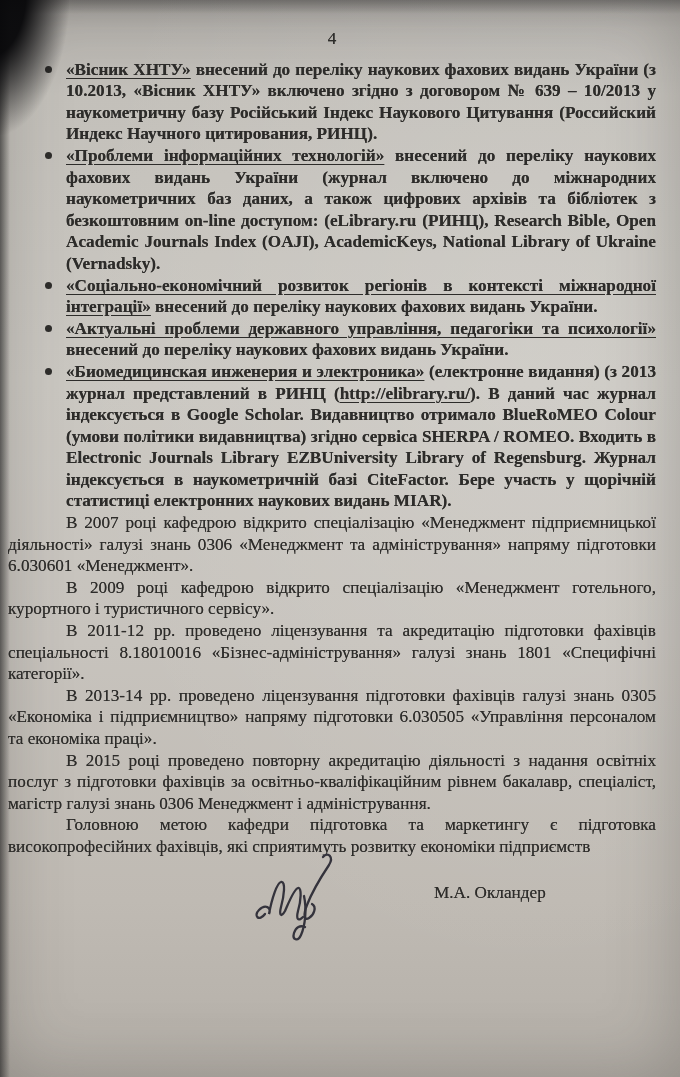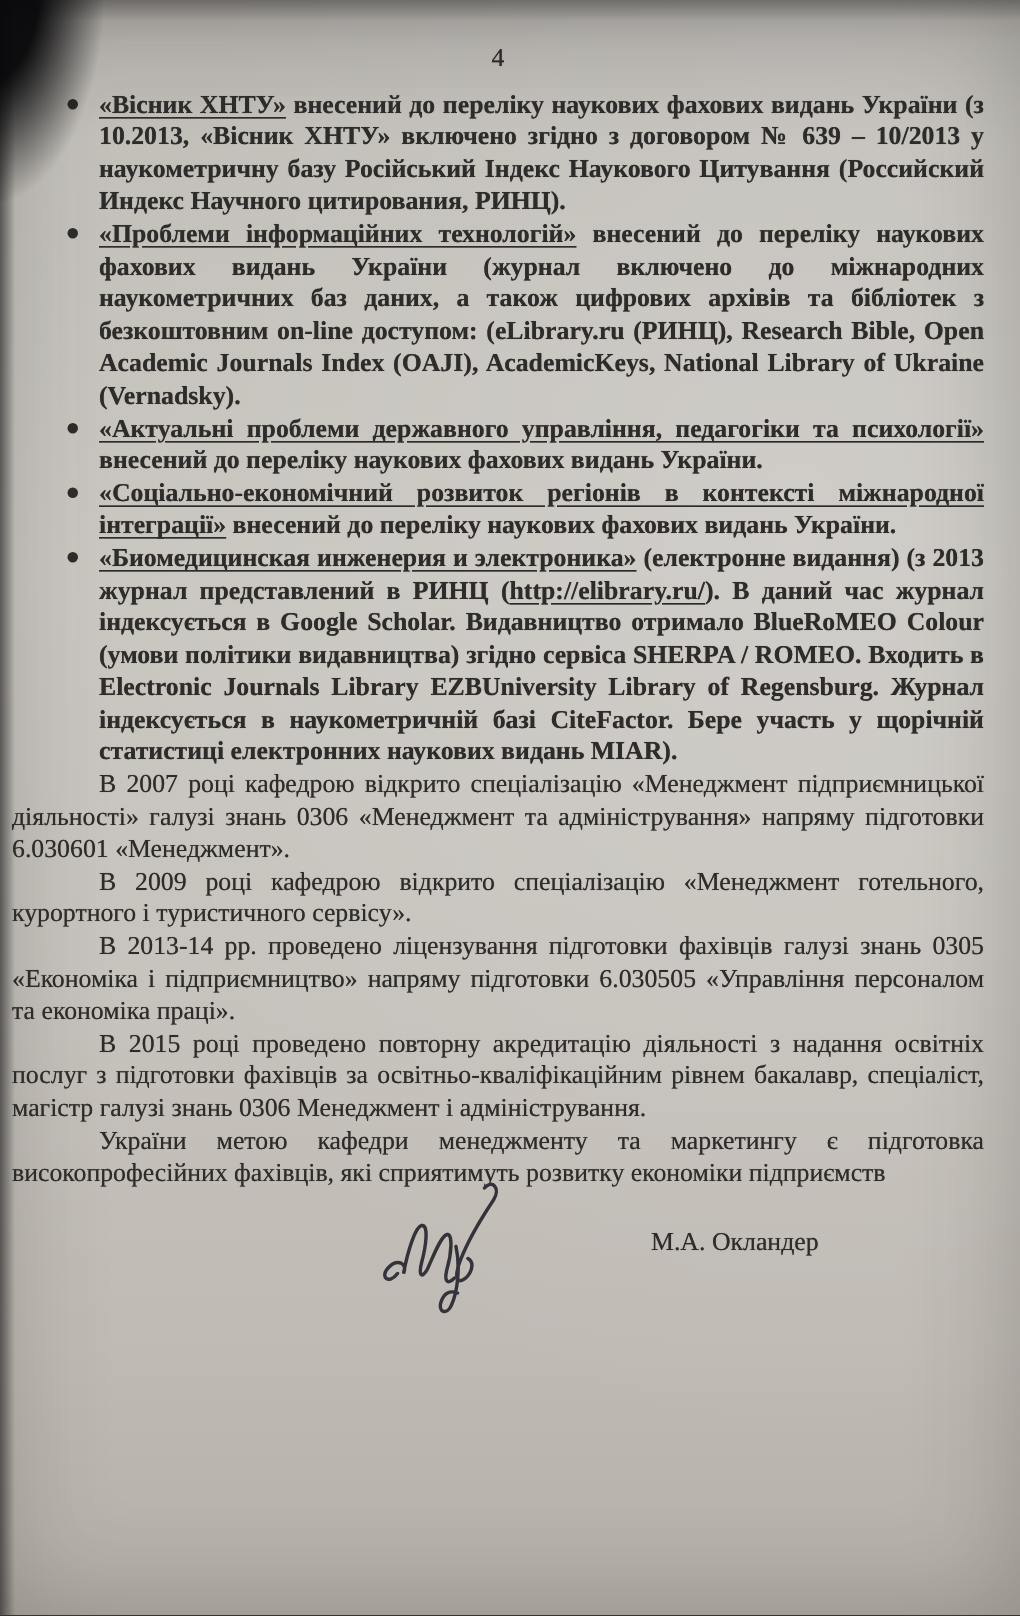--- a/index.html
+++ b/index.html
@@ -65,37 +65,38 @@
       <li>
         <span class="dot"></span>
         <span><span class="u">«Вісник ХНТУ»</span><span> внесений до переліку наукових фахових видань України (з 10.2013, «Вісник ХНТУ» включено згідно з договором № 639 – 10/2013 у наукометричну базу Російський Індекс Наукового Цитування (Российский Индекс Научного цитирования, РИНЦ).</span></span>
       </li>
       <li>
         <span class="dot"></span>
         <span><span class="u">«Проблеми інформаційних технологій»</span><span> внесений до переліку наукових фахових видань України (журнал включено до міжнародних наукометричних баз даних, а також цифрових архівів та бібліотек з безкоштовним on-line доступом: (eLibrary.ru (РИНЦ), Research Bible, Open Academic Journals Index (OAJI), AcademicKeys, National Library of Ukraine (Vernadsky).</span></span>
       </li>
       <li>
         <span class="dot"></span>
-        <span><span class="u">«Актуальні проблеми державного управління, педагогіки та психології»</span><span> внесений до переліку наукових фахових видань України.</span></span>
+        <span><span class="u">«Соціально-економічний розвиток регіонів в контексті міжнародної інтеграції»</span><span> внесений до переліку наукових фахових видань України.</span></span>
       </li>
       <li>
         <span class="dot"></span>
-        <span><span class="u">«Соціально-економічний розвиток регіонів в контексті міжнародної інтеграції»</span><span> внесений до переліку наукових фахових видань України.</span></span>
+        <span><span class="u">«Актуальні проблеми державного управління, педагогіки та психології»</span><span> внесений до переліку наукових фахових видань України.</span></span>
       </li>
       <li>
         <span class="dot"></span>
         <span><span class="u">«Биомедицинская инженерия и электроника»</span><span> (електронне видання) (з 2013 журнал представлений в РИНЦ (</span><span class="u">http://elibrary.ru/</span><span>). В даний час журнал індексується в Google Scholar. Видавництво отримало BlueRoMEO Colour (умови політики видавництва) згідно сервіса SHERPA / ROMEO. Входить в Electronic Journals Library EZBUniversity Library of Regensburg. Журнал індексується в наукометричній базі CiteFactor. Бере участь у щорічній статистиці електронних наукових видань MIAR).</span></span>
       </li>
     </ul>
 
     <p class="body-par">В 2007 році кафедрою відкрито спеціалізацію «Менеджмент підприємницької діяльності» галузі знань 0306 «Менеджмент та адміністрування» напряму підготовки 6.030601 «Менеджмент».</p>
     <p class="body-par">В 2009 році кафедрою відкрито спеціалізацію «Менеджмент готельного, курортного і туристичного сервісу».</p>
+    <p class="body-par">В 2011-12 рр. проведено ліцензування та акредитацію підготовки фахівців спеціальності 8.18010016 «Бізнес-адміністрування» галузі знань 1801 «Специфічні категорії».</p>
     <p class="body-par">В 2013-14 рр. проведено ліцензування підготовки фахівців галузі знань 0305 «Економіка і підприємництво» напряму підготовки 6.030505 «Управління персоналом та економіка праці».</p>
     <p class="body-par">В 2015 році проведено повторну акредитацію діяльності з надання освітніх послуг з підготовки фахівців за освітньо-кваліфікаційним рівнем бакалавр, спеціаліст, магістр галузі знань 0306 Менеджмент і адміністрування.</p>
-    <p class="body-par">України метою кафедри менеджменту та маркетингу є підготовка високопрофесійних фахівців, які сприятимуть розвитку економіки підприємств</p>
+    <p class="body-par">Головною метою кафедри підготовка та маркетингу є підготовка високопрофесійних фахівців, які сприятимуть розвитку економіки підприємств</p>
 
     <div class="footer">
       <svg class="signature" width="100" height="100" viewBox="0 0 100 100" aria-hidden="true">
         <path d="M14,64 c-6,8 -12,2 -6,-4 c6,-6 13,-3 10,4 c3,-16 8,-31 12,-32 c5,-1 3,14 0,25 c-2,8 0,11 4,4 c4,-9 9,-22 13,-23 c4,-1 3,13 0,23 c-2,8 0,11 5,6"></path>
         <path d="M72,7 c5,-6 11,0 6,8 c-8,12 -17,27 -22,40 c-4,10 -3,16 2,13 c5,-3 8,-11 3,-14"></path>
         <path d="M53,46 c3,14 1,30 -3,39 c-3,7 -9,5 -7,-2 c2,-6 6,-8 11,-6"></path>
       </svg>
       <span class="footer-name">М.А. Окландер</span>
     </div>
 

